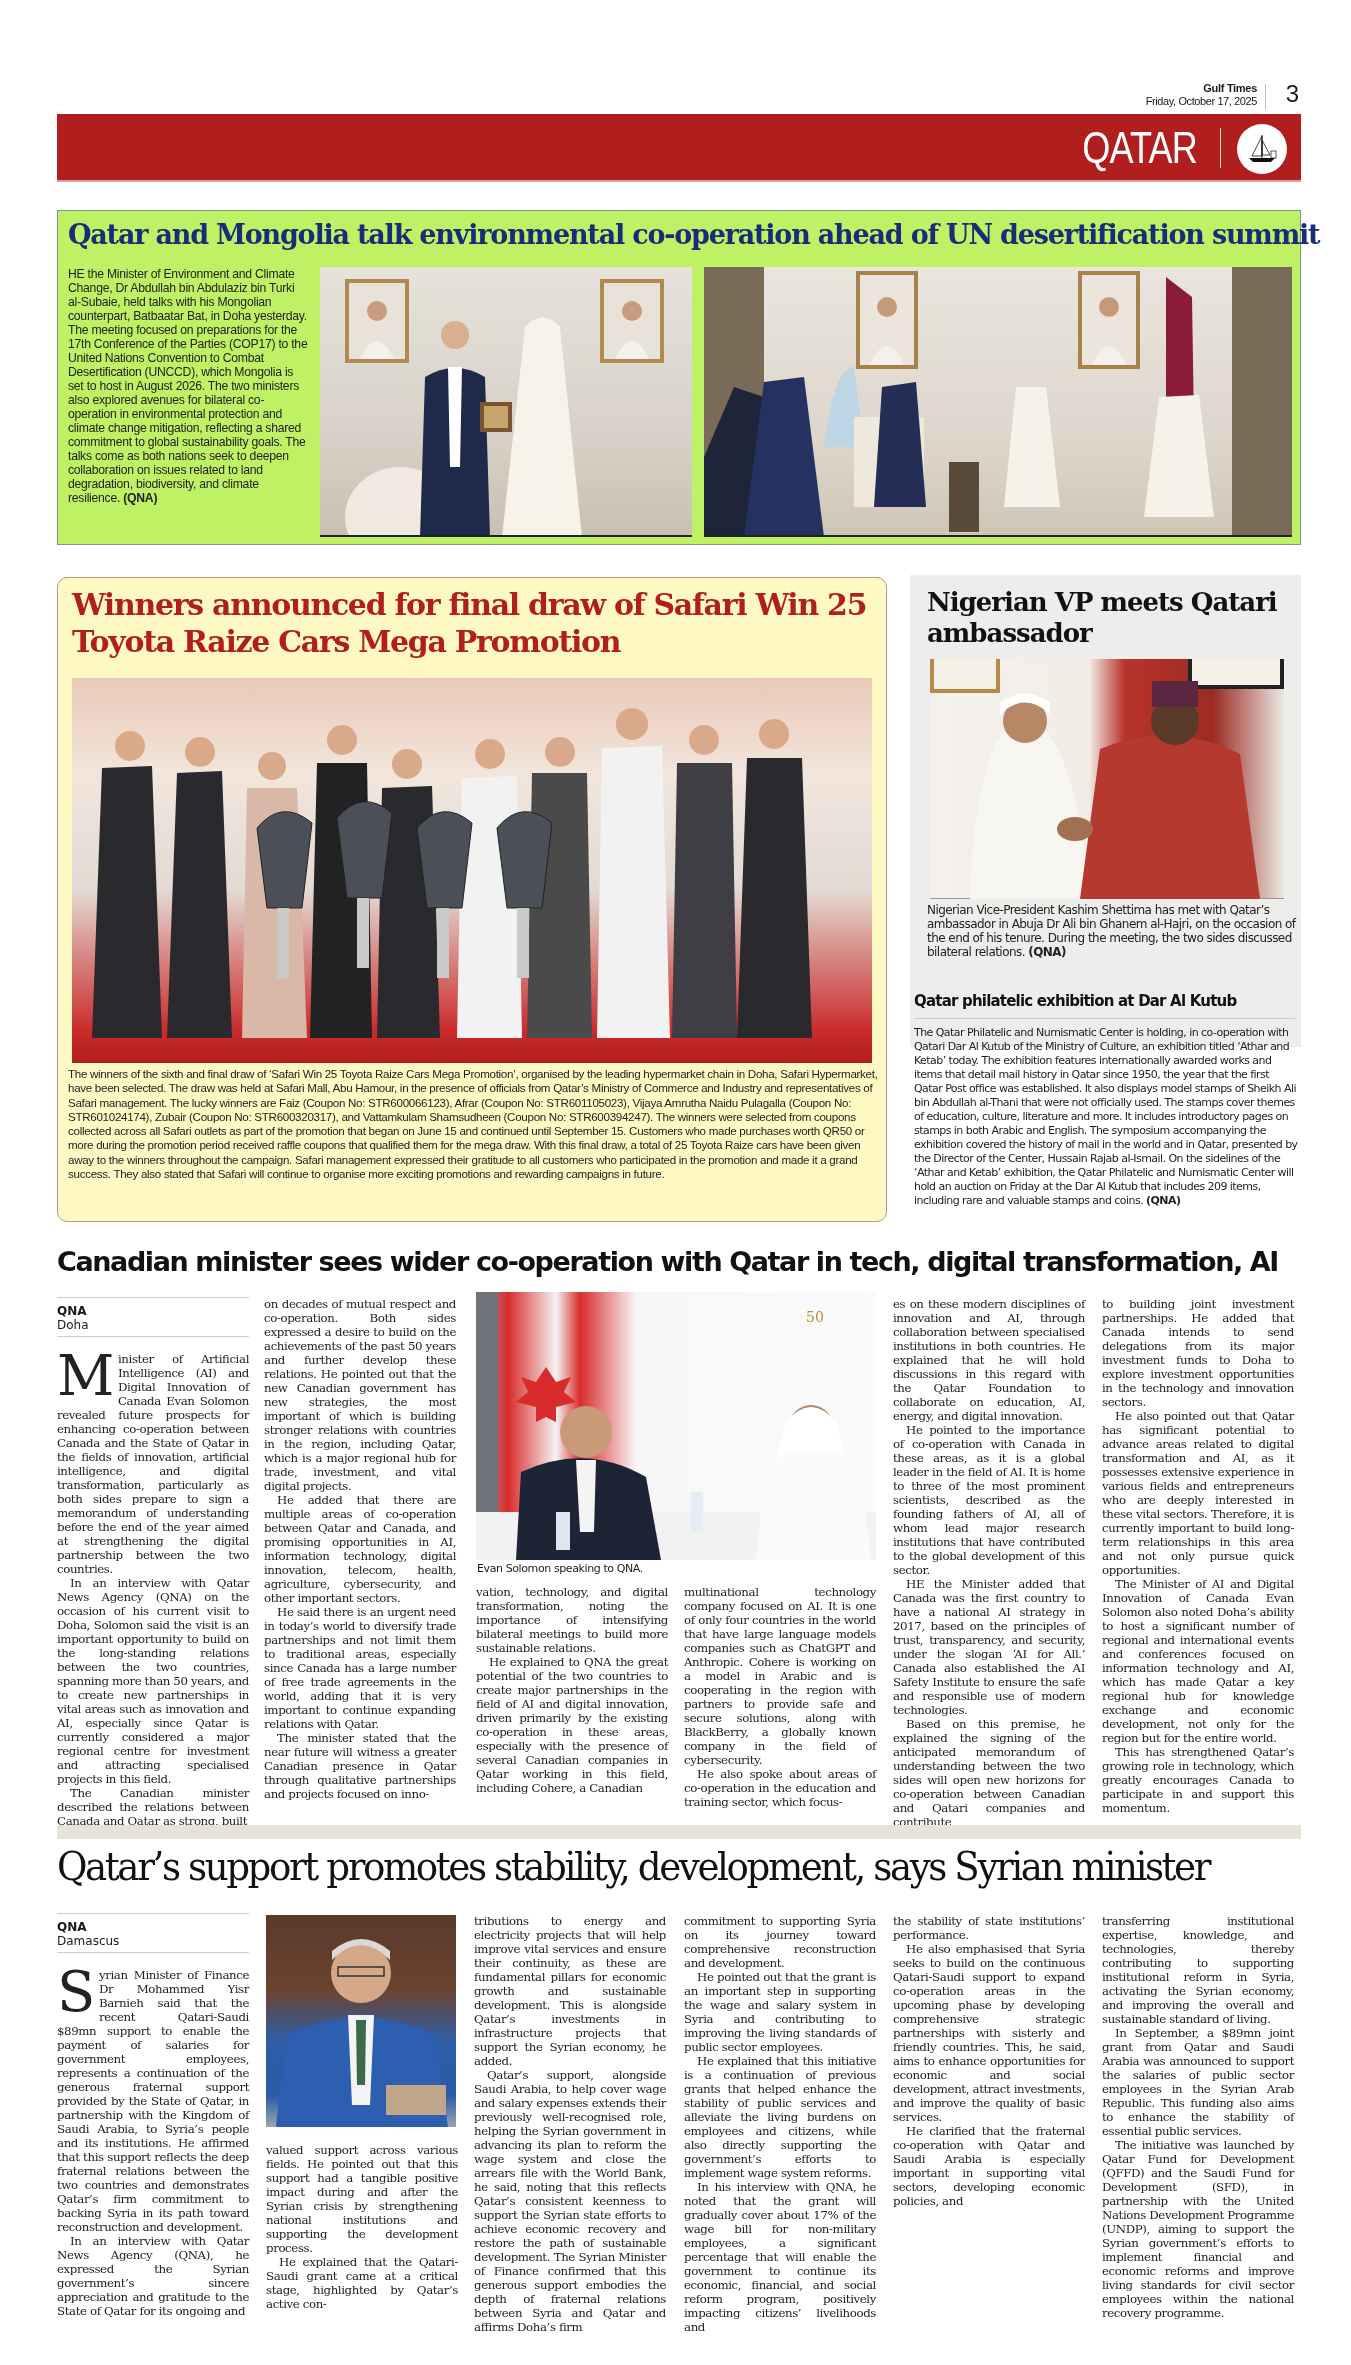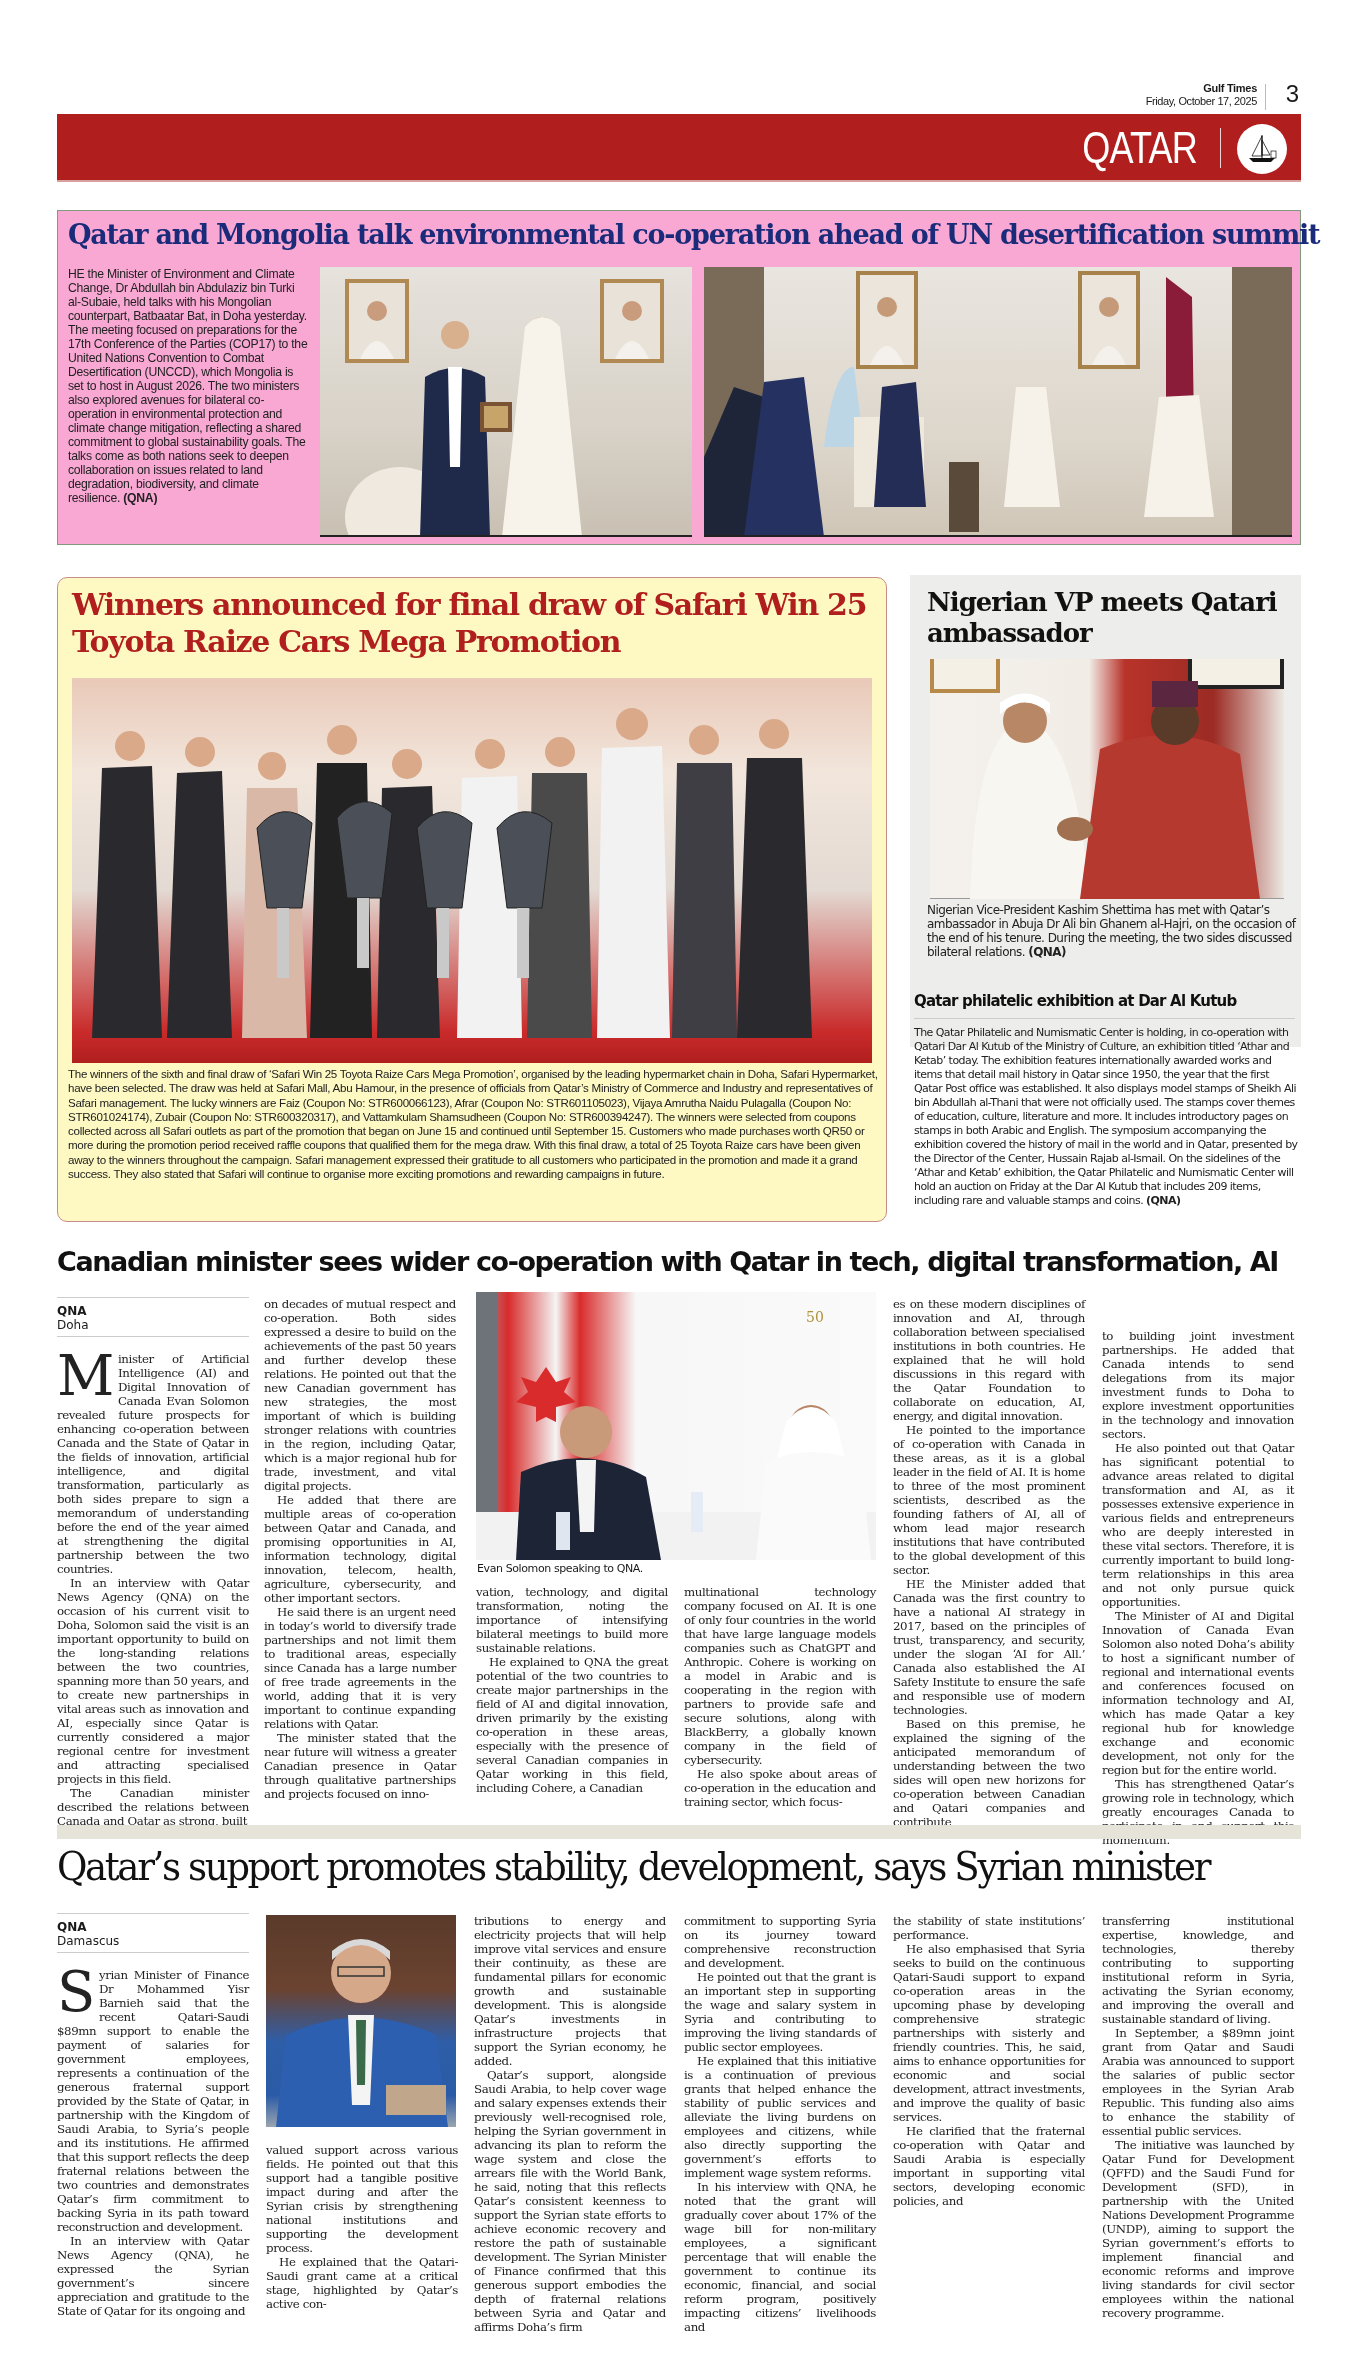--- a/index.html
+++ b/index.html
@@ -11,21 +11,21 @@
   .mast-pub { position: absolute; right: 42px; top: 0; font: bold 11px "Liberation Sans", sans-serif; text-align: right; letter-spacing: -0.3px; margin-left: 43px; }
   .mast-date { position: absolute; right: 42px; top: 13px; font: 11px "Liberation Sans", sans-serif; text-align: right; white-space: nowrap; letter-spacing: -0.4px; }
   .mast-sep { position: absolute; right: 33px; top: 2px; width: 1px; height: 26px; background: #bbb; }
   .mast-page { position: absolute; right: 0px; top: -2px; font: 24px "Liberation Sans", sans-serif; }
   .red-bar { position: absolute; left: 57px; top: 114px; width: 1244px; height: 68px; background: #b01e1e; border-bottom: 2px solid #d9a0a0; }
   .section-name { position: absolute; right: 104px; top: 8px; color: #fff; font: 44px "Liberation Sans", sans-serif; letter-spacing: -1px; transform: scaleX(0.82); transform-origin: right; line-height: 52px; }
   .section-sep { position: absolute; right: 80px; top: 14px; width: 1px; height: 40px; background: #f3d4d4; }
   .logo-circle { position: absolute; right: 14px; top: 10px; width: 50px; height: 50px; border-radius: 50%; background: #fff; display: flex; align-items: center; justify-content: center; }
 
   
-  .story1 { position: absolute; left: 57px; top: 210px; width: 1244px; height: 335px; background: #f9a8d4; border: 1px solid #7f9a7c; }
+  .story1 { position: absolute; left: 57px; top: 210px; width: 1244px; height: 335px; background: #bef264; border: 1px solid #7f9a7c; }
   .story1-head { position: absolute; left: 10px; top: 8px; font: bold 27px "DejaVu Serif", serif; color: #1a2b7a; letter-spacing: -1.2px; white-space: nowrap; }
   .story1-body { position: absolute; left: 10px; top: 56px; width: 240px; font: 12.2px "Liberation Sans", sans-serif; line-height: 14px; color: #222; letter-spacing: -0.25px; }
   .photo { position: absolute; overflow: hidden; }
   .photo1 { left: 262px; top: 56px; width: 372px; height: 270px; background: linear-gradient(180deg, #e6e2dc 0%, #d8d2c8 60%, #c9c0b3 100%); border-bottom: 2px solid #222; }
   .photo2 { left: 646px; top: 56px; width: 588px; height: 270px; background: linear-gradient(180deg, #e9e5df 0%, #ddd6cb 65%, #cfc6b7 100%); border-bottom: 2px solid #222; }
 
   
   .safari { position: absolute; left: 57px; top: 577px; width: 830px; height: 645px; background: #fef9c3; border: 1px solid #c88c88; border-radius: 10px; }
   .safari-head { position: absolute; left: 14px; top: 8px; font: bold 30px "DejaVu Serif", serif; color: #b01e1e; line-height: 37px; letter-spacing: -1.3px; }
   .safari-photo { position: absolute; left: 14px; top: 100px; width: 800px; height: 385px; background: linear-gradient(180deg, #e9c9b8 0%, #f2e6dc 25%, #e3dad3 55%, #c92a2a 92%, #b01e1e 100%); }
@@ -250,21 +250,21 @@
 <div class="col" style="left:684px; top:1585px;">
   <p class="first">multinational technology company focused on AI. It is one of only four countries in the world that have large language models companies such as ChatGPT and Anthropic. Cohere is working on a model in Arabic and is cooperating in the region with partners to provide safe and secure solutions, along with BlackBerry, a globally known company in the field of cybersecurity.</p>
   <p>He also spoke about areas of co-operation in the education and training sector, which focus-</p>
 </div>
 <div class="col" style="left:893px; top:1297px;">
   <p class="first">es on these modern disciplines of innovation and AI, through collaboration between specialised institutions in both countries. He explained that he will hold discussions in this regard with the Qatar Foundation to collaborate on education, AI, energy, and digital innovation.</p>
   <p>He pointed to the importance of co-operation with Canada in these areas, as it is a global leader in the field of AI. It is home to three of the most prominent scientists, described as the founding fathers of AI, all of whom lead major research institutions that have contributed to the global development of this sector.</p>
   <p>HE the Minister added that Canada was the first country to have a national AI strategy in 2017, based on the principles of trust, transparency, and security, under the slogan ‘AI for All.’ Canada also established the AI Safety Institute to ensure the safe and responsible use of modern technologies.</p>
   <p>Based on this premise, he explained the signing of the anticipated memorandum of understanding between the two sides will open new horizons for co-operation between Canadian and Qatari companies and contribute</p>
 </div>
-<div class="col" style="left:1102px; top:1297px;margin-top:32px;">
+<div class="col" style="left:1102px; top:1297px;">
   <p class="first">to building joint investment partnerships. He added that Canada intends to send delegations from its major investment funds to Doha to explore investment opportunities in the technology and innovation sectors.</p>
   <p>He also pointed out that Qatar has significant potential to advance areas related to digital transformation and AI, as it possesses extensive experience in various fields and entrepreneurs who are deeply interested in these vital sectors. Therefore, it is currently important to build long-term relationships in this area and not only pursue quick opportunities.</p>
   <p>The Minister of AI and Digital Innovation of Canada Evan Solomon also noted Doha’s ability to host a significant number of regional and international events and conferences focused on information technology and AI, which has made Qatar a key regional hub for knowledge exchange and economic development, not only for the region but for the entire world.</p>
   <p>This has strengthened Qatar’s growing role in technology, which greatly encourages Canada to participate in and support this momentum.</p>
 </div>
 
 <div class="grey-band"></div>
 <h2 class="syria-head">Qatar’s support promotes stability, development, says Syrian minister</h2>
 <div class="byline" style="left:57px; top:1913px;">
   <div class="agency">QNA</div>

